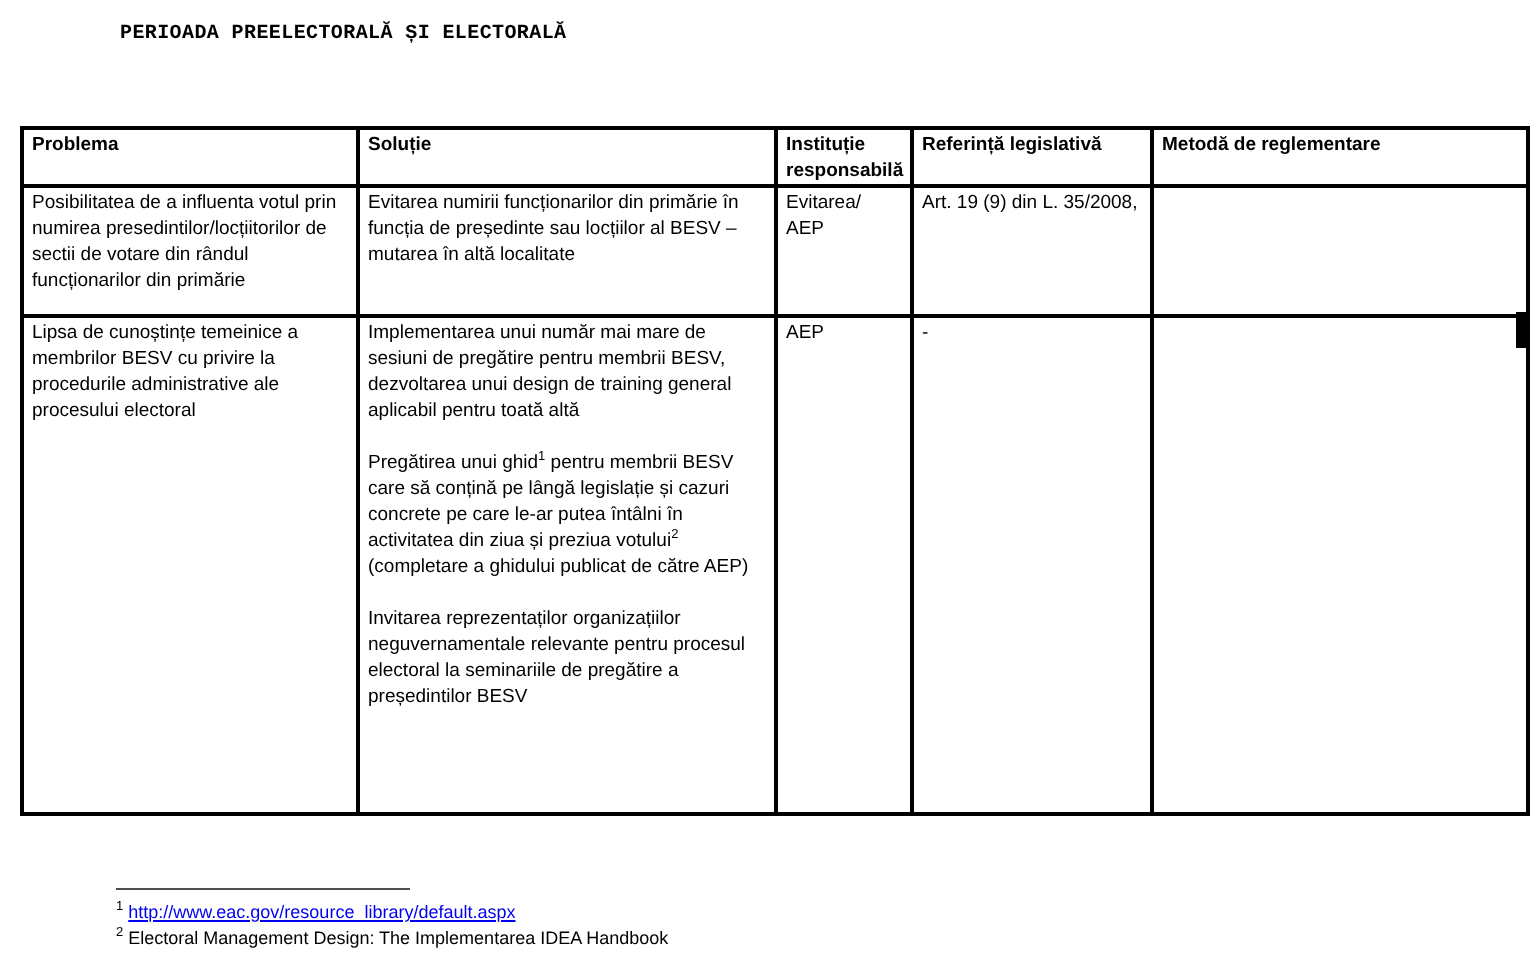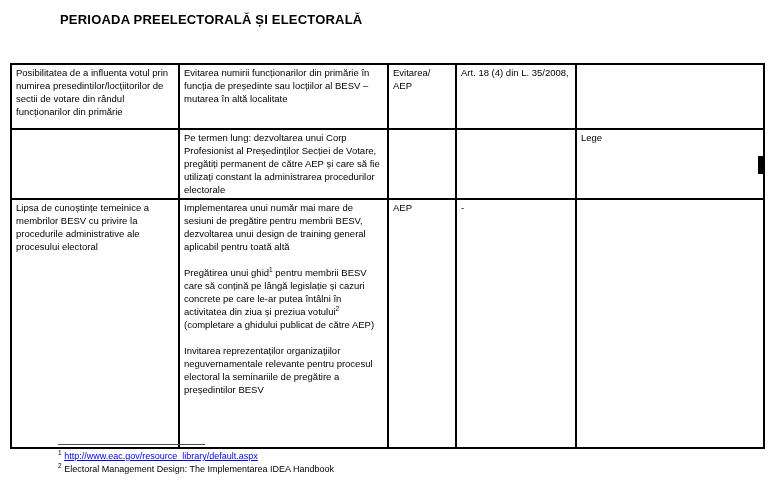--- a/index.html
+++ b/index.html
@@ -8,23 +8,24 @@
     width: 769px; height: 488px;
     background: #ffffff;
     font-family: "Liberation Sans", sans-serif;
     color: #000000;
     position: relative;
     overflow: hidden;
   }
   .doc-title {
     position: absolute;
     left: 60px; top: 12px;
-    font-size: 13px;
+    font-size: 10px;
     font-weight: bold;
     letter-spacing: 0.2px;
+    font-family: Liberation Mono, monospace;
   }
   table.main-table {
     position: absolute;
     left: 10px; top: 63px;
     width: 753px;
     border-collapse: collapse;
     table-layout: fixed;
     font-size: 9.5px;
     line-height: 13px;
   }
@@ -80,33 +81,33 @@
 
 <table class="main-table">
   <colgroup>
     <col style="width:168px">
     <col style="width:209px">
     <col style="width:68px">
     <col style="width:120px">
     <col style="width:188px">
   </colgroup>
   <tbody>
+      <tr class="header-row">
+    <th>Problema</th>
+    <th>Soluție</th>
+    <th>Instituție responsabilă</th>
+    <th>Referință legislativă</th>
+    <th>Metodă de reglementare</th>
+  </tr>
   <tr class="row-1">
     <td>Posibilitatea de a influenta votul prin numirea presedintilor/locțiitorilor de sectii de votare din rândul funcționarilor din primărie</td>
     <td>Evitarea numirii funcționarilor din primărie în funcția de președinte sau locțiilor al BESV – mutarea în altă localitate</td>
     <td>Evitarea/ AEP</td>
-    <td>Art. 18 (4) din L. 35/2008,</td>
+    <td>Art. 19 (9) din L. 35/2008,</td>
     <td></td>
-  </tr>
-  <tr class="row-2">
-    <td></td>
-    <td>Pe termen lung: dezvoltarea unui Corp Profesionist al Președinților Secției de Votare, pregătiți permanent de către AEP și care să fie utilizați constant la administrarea procedurilor electorale</td>
-    <td></td>
-    <td></td>
-    <td>Lege</td>
   </tr>
   <tr class="row-3">
     <td>Lipsa de cunoștințe temeinice a membrilor BESV cu privire la procedurile administrative ale procesului electoral</td>
     <td>
       <div class="p">Implementarea unui număr mai mare de sesiuni de pregătire pentru membrii BESV, dezvoltarea unui design de training general aplicabil pentru toată altă</div>
       <div class="p"><span>Pregătirea unui ghid</span><span class="sup">1</span><span> pentru membrii BESV care să conțină pe lângă legislație și cazuri concrete pe care le-ar putea întâlni în activitatea din ziua și preziua votului</span><span class="sup">2</span><span> (completare a ghidului publicat de către AEP)</span></div>
       <div class="p">Invitarea reprezentaților organizațiilor neguvernamentale relevante pentru procesul electoral la seminariile de pregătire a președintilor BESV</div>
     </td>
     <td>AEP</td>
     <td>-</td>

